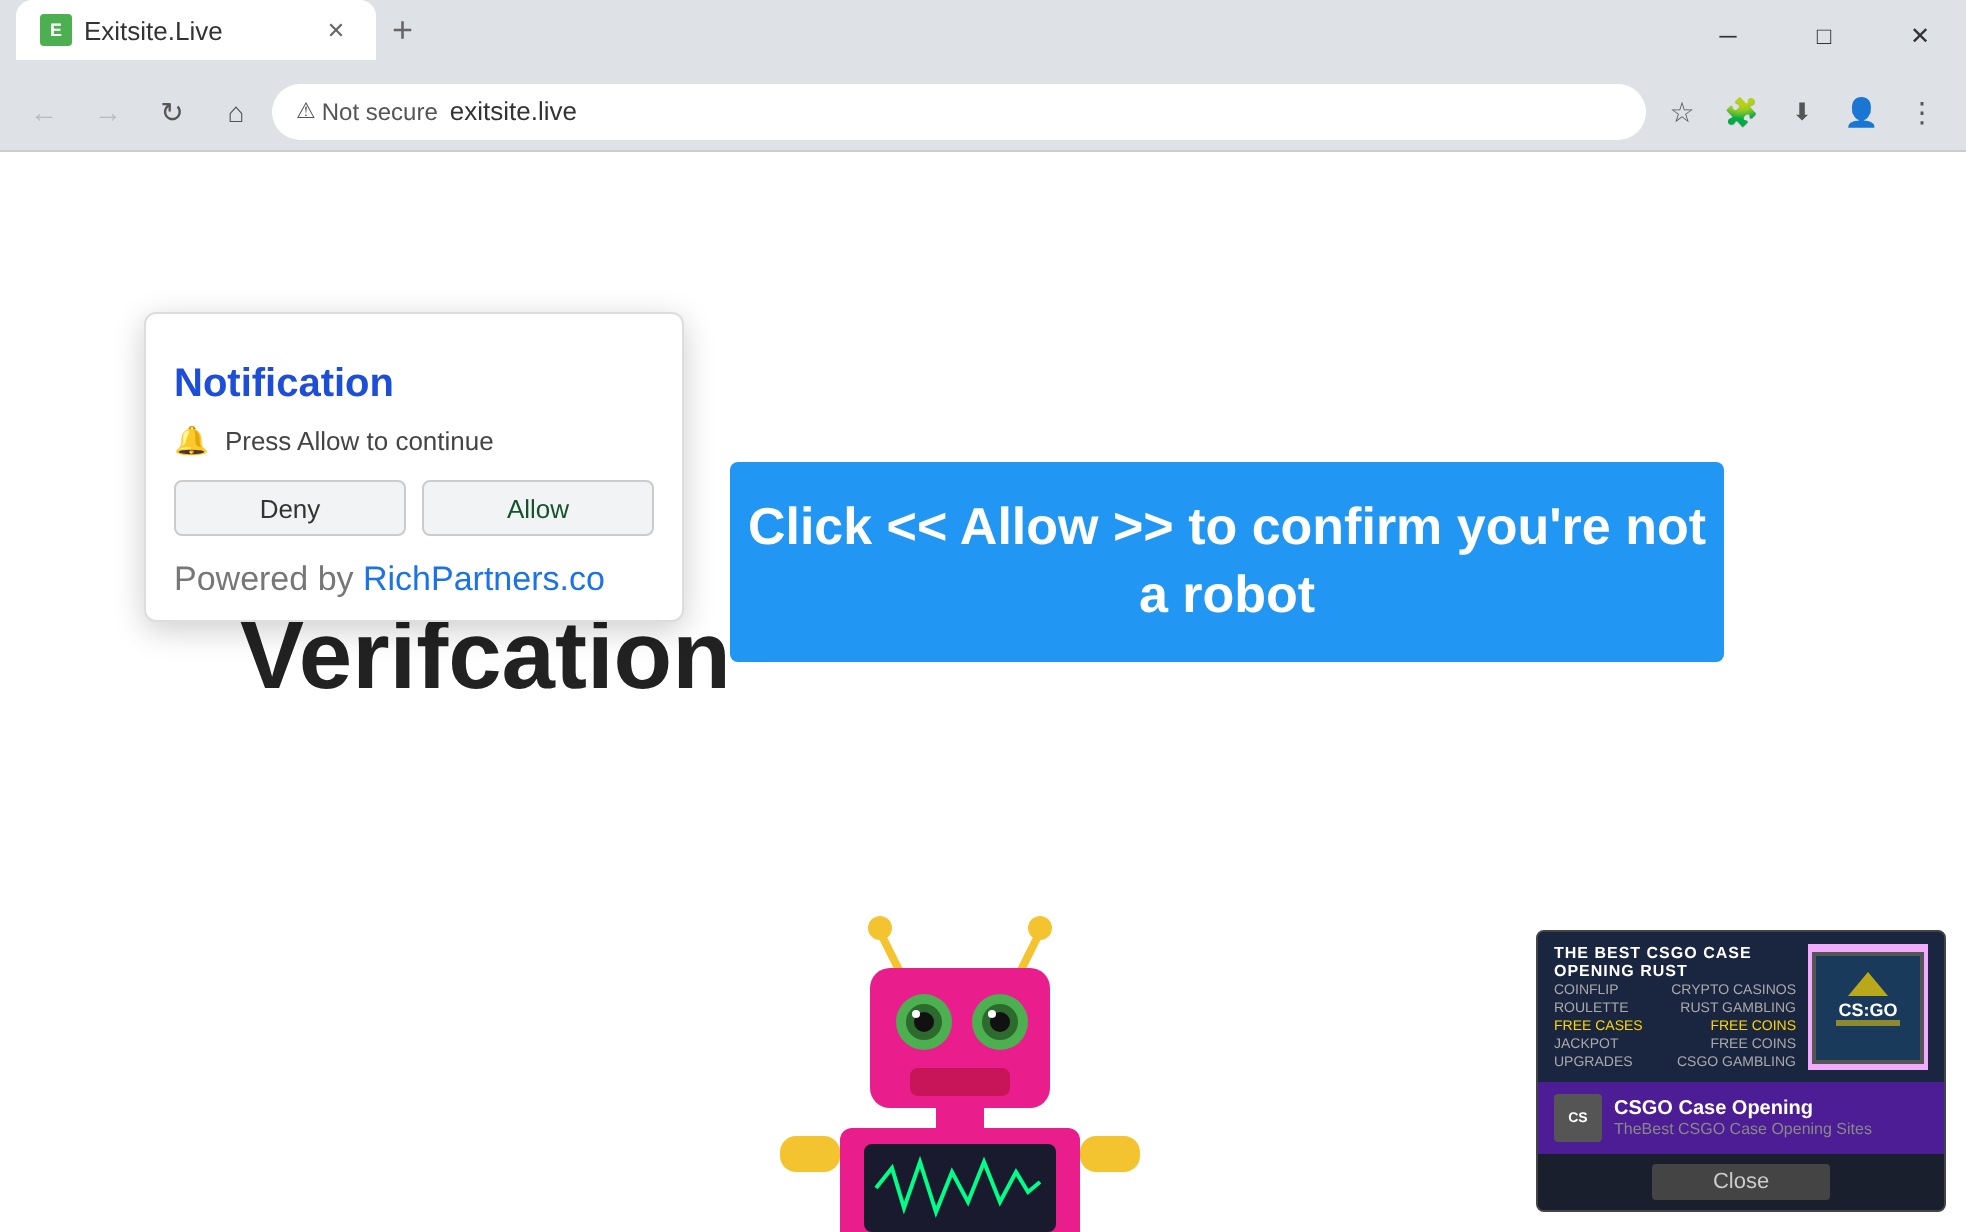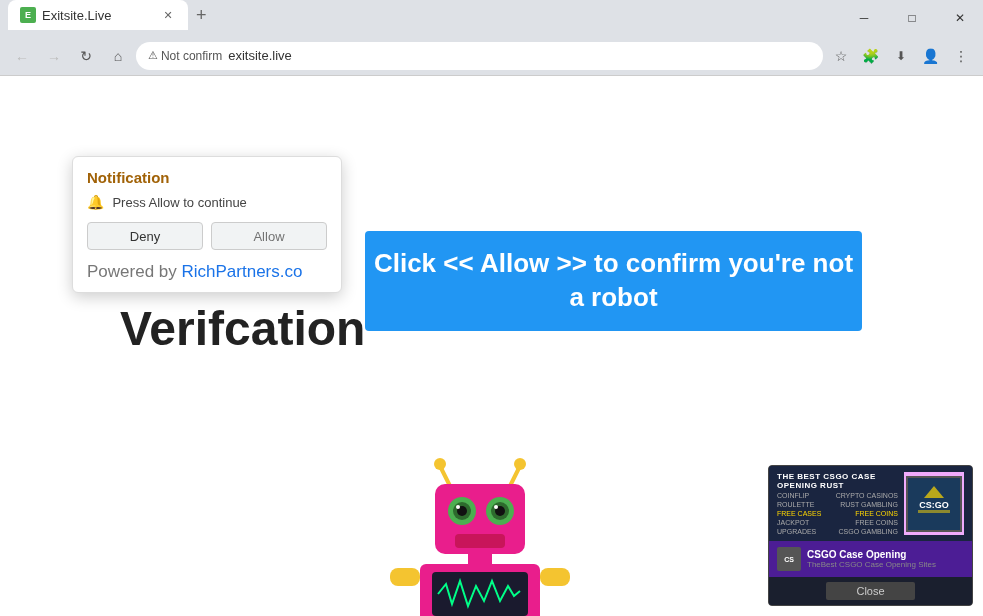--- a/index.html
+++ b/index.html
@@ -240,24 +240,25 @@
       width: 270px;
       background: #fff;
       border: 1px solid #ddd;
       border-radius: 6px;
       box-shadow: 0 4px 16px rgba(0,0,0,0.2);
       padding: 12px 14px 10px;
       z-index: 100;
     }
 
     .notif-title {
-      font-size: 15px;
+      font-size: 20px;
       font-weight: 600;
-      color: #a16207;
+      color: #1d4ed8;
       margin-bottom: 8px;
+      margin-top: 12px;
     }
 
     .notif-message {
       display: flex;
       align-items: center;
       gap: 8px;
       font-size: 13px;
       color: #444;
       margin-bottom: 12px;
     }
@@ -285,21 +286,21 @@
     }
 
     .btn-allow {
       flex: 1;
       height: 28px;
       background: #f1f3f4;
       border: 1px solid #ccc;
       border-radius: 4px;
       font-size: 13px;
       cursor: pointer;
-      color: #737373;
+      color: #14532d;
     }
 
     .powered-by {
       font-size: 17px;
       color: #777;
     }
 
     .powered-by a {
       color: #1a73e8;
       text-decoration: none;
@@ -457,21 +458,21 @@
 
   <div class="address-bar">
     <button class="nav-btn disabled">←</button>
     <button class="nav-btn disabled">→</button>
     <button class="nav-btn">↻</button>
     <button class="nav-btn">⌂</button>
 
     <div class="address-input-wrap">
       <span class="not-secure">
         <span style="font-size:11px;">⚠</span>
-        <span>Not confirm</span>
+        <span>Not secure</span>
       </span>
       <span class="url-text">exitsite.live</span>
     </div>
 
     <div class="address-right-icons">
       <button class="addr-icon-btn">☆</button>
       <button class="addr-icon-btn">🧩</button>
       <button class="addr-icon-btn" style="font-size:12px;">⬇</button>
       <button class="addr-icon-btn">👤</button>
       <button class="addr-icon-btn">⋮</button>

